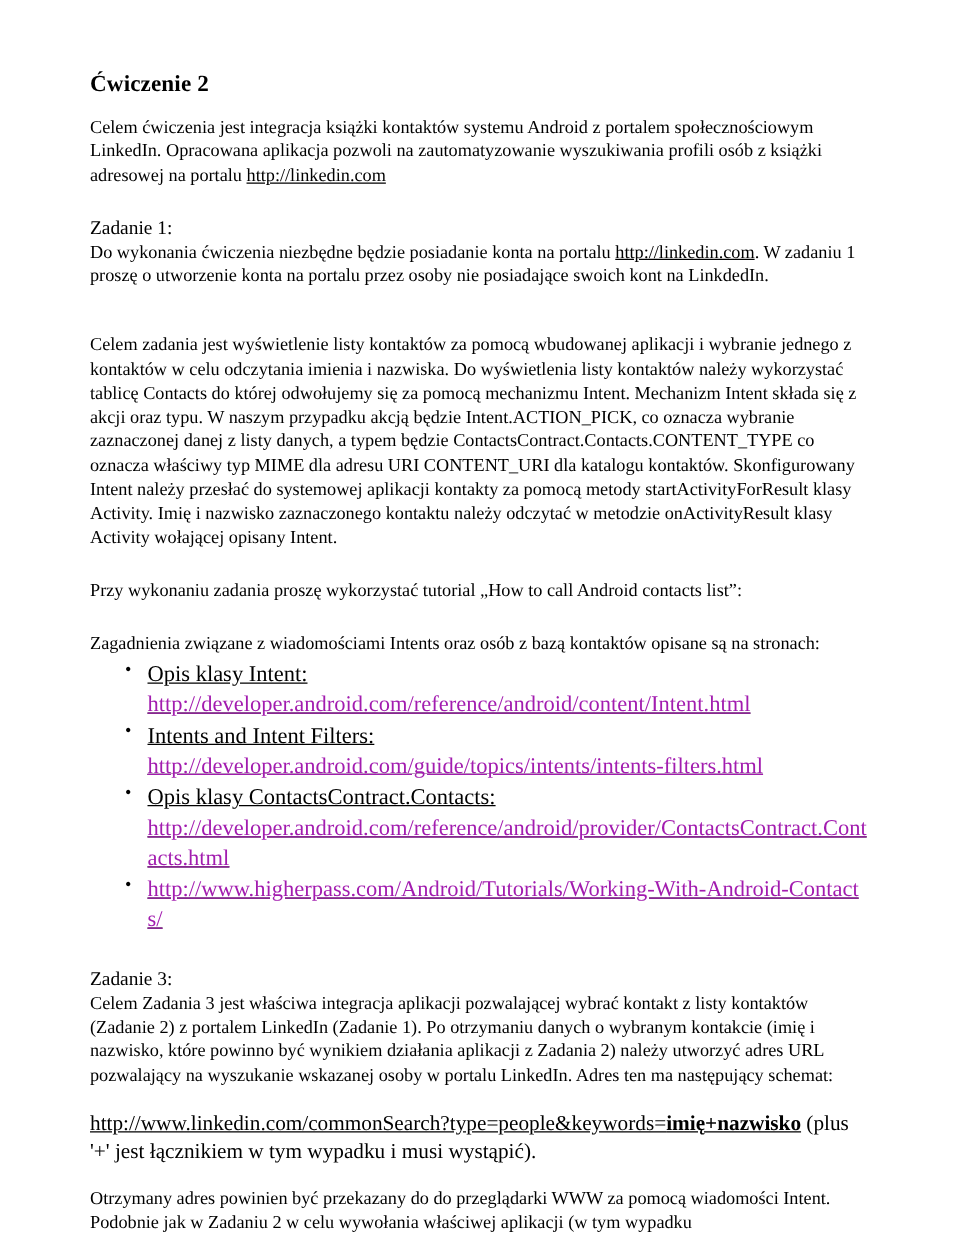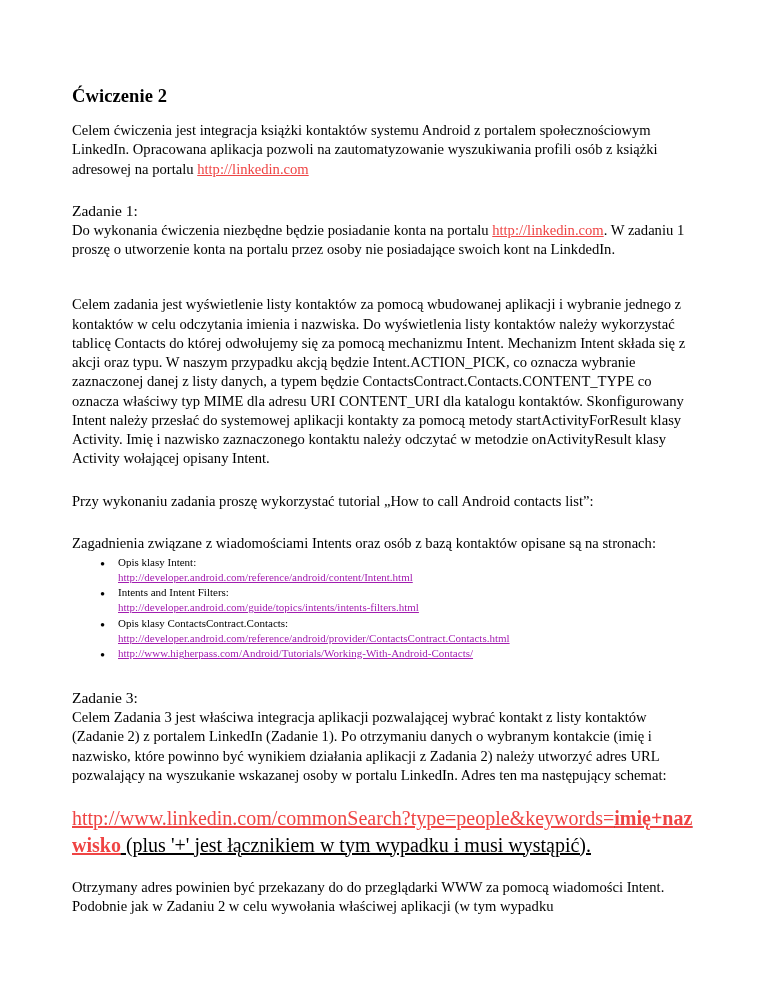--- a/index.html
+++ b/index.html
@@ -10,21 +10,21 @@
   body {
     width: 768px;
     height: 994px;
     font-family: "Liberation Serif", serif;
     color: #000000;
   }
   .page {
     width: 768px;
     height: 994px;
     box-sizing: border-box;
-    padding: 86px 72px 0 72px;
+    padding: 58px 72px 0 72px;
     background: #ffffff;
     position: relative;
     overflow: hidden;
   }
   h1.doc-title {
     font-family: "Liberation Serif", serif;
     font-size: 18.5px;
     font-weight: bold;
     margin: 0 0 14px 0;
     letter-spacing: 0.1px;
@@ -41,54 +41,54 @@
     margin: 0 0 0 0;
     text-align: left;
   }
   .block {
     margin-bottom: 14px;
   }
   .gap-lg { height: 22px; }
   .gap-md { height: 14px; }
   .gap-sm { height: 9px; }
   a.link {
-    color: #ef4444;
+    color: #000000;
     text-decoration: underline;
     word-break: break-all;
   }
   ul.bullets {
     margin: 2px 0 0 0;
     padding-left: 46px;
     list-style: none;
   }
   ul.bullets > li {
-    font-size: 11px;
+    font-size: 18px;
     line-height: 1.34;
     margin-bottom: 1px;
     position: relative;
+    text-decoration: underline;
   }
   ul.bullets > li::before {
     content: "\2022";
     position: absolute;
     left: -18px;
     top: 0;
     font-size: 14.6px;
   }
   .li-label { display: block; }
   .li-link {
     display: block;
     color: #a21caf;
     text-decoration: underline;
     word-break: break-all;
   }
   .bold { font-weight: bold; }
   .schema-line {
-    font-size: 20px;
+    font-size: 17px;
     line-height: 1.32;
-    text-decoration: underline;
   }
 </style>
 </head>
 <body>
 
 <div class="page">
 
   <h1 class="doc-title">Ćwiczenie 2</h1>
 
   <div class="block">

